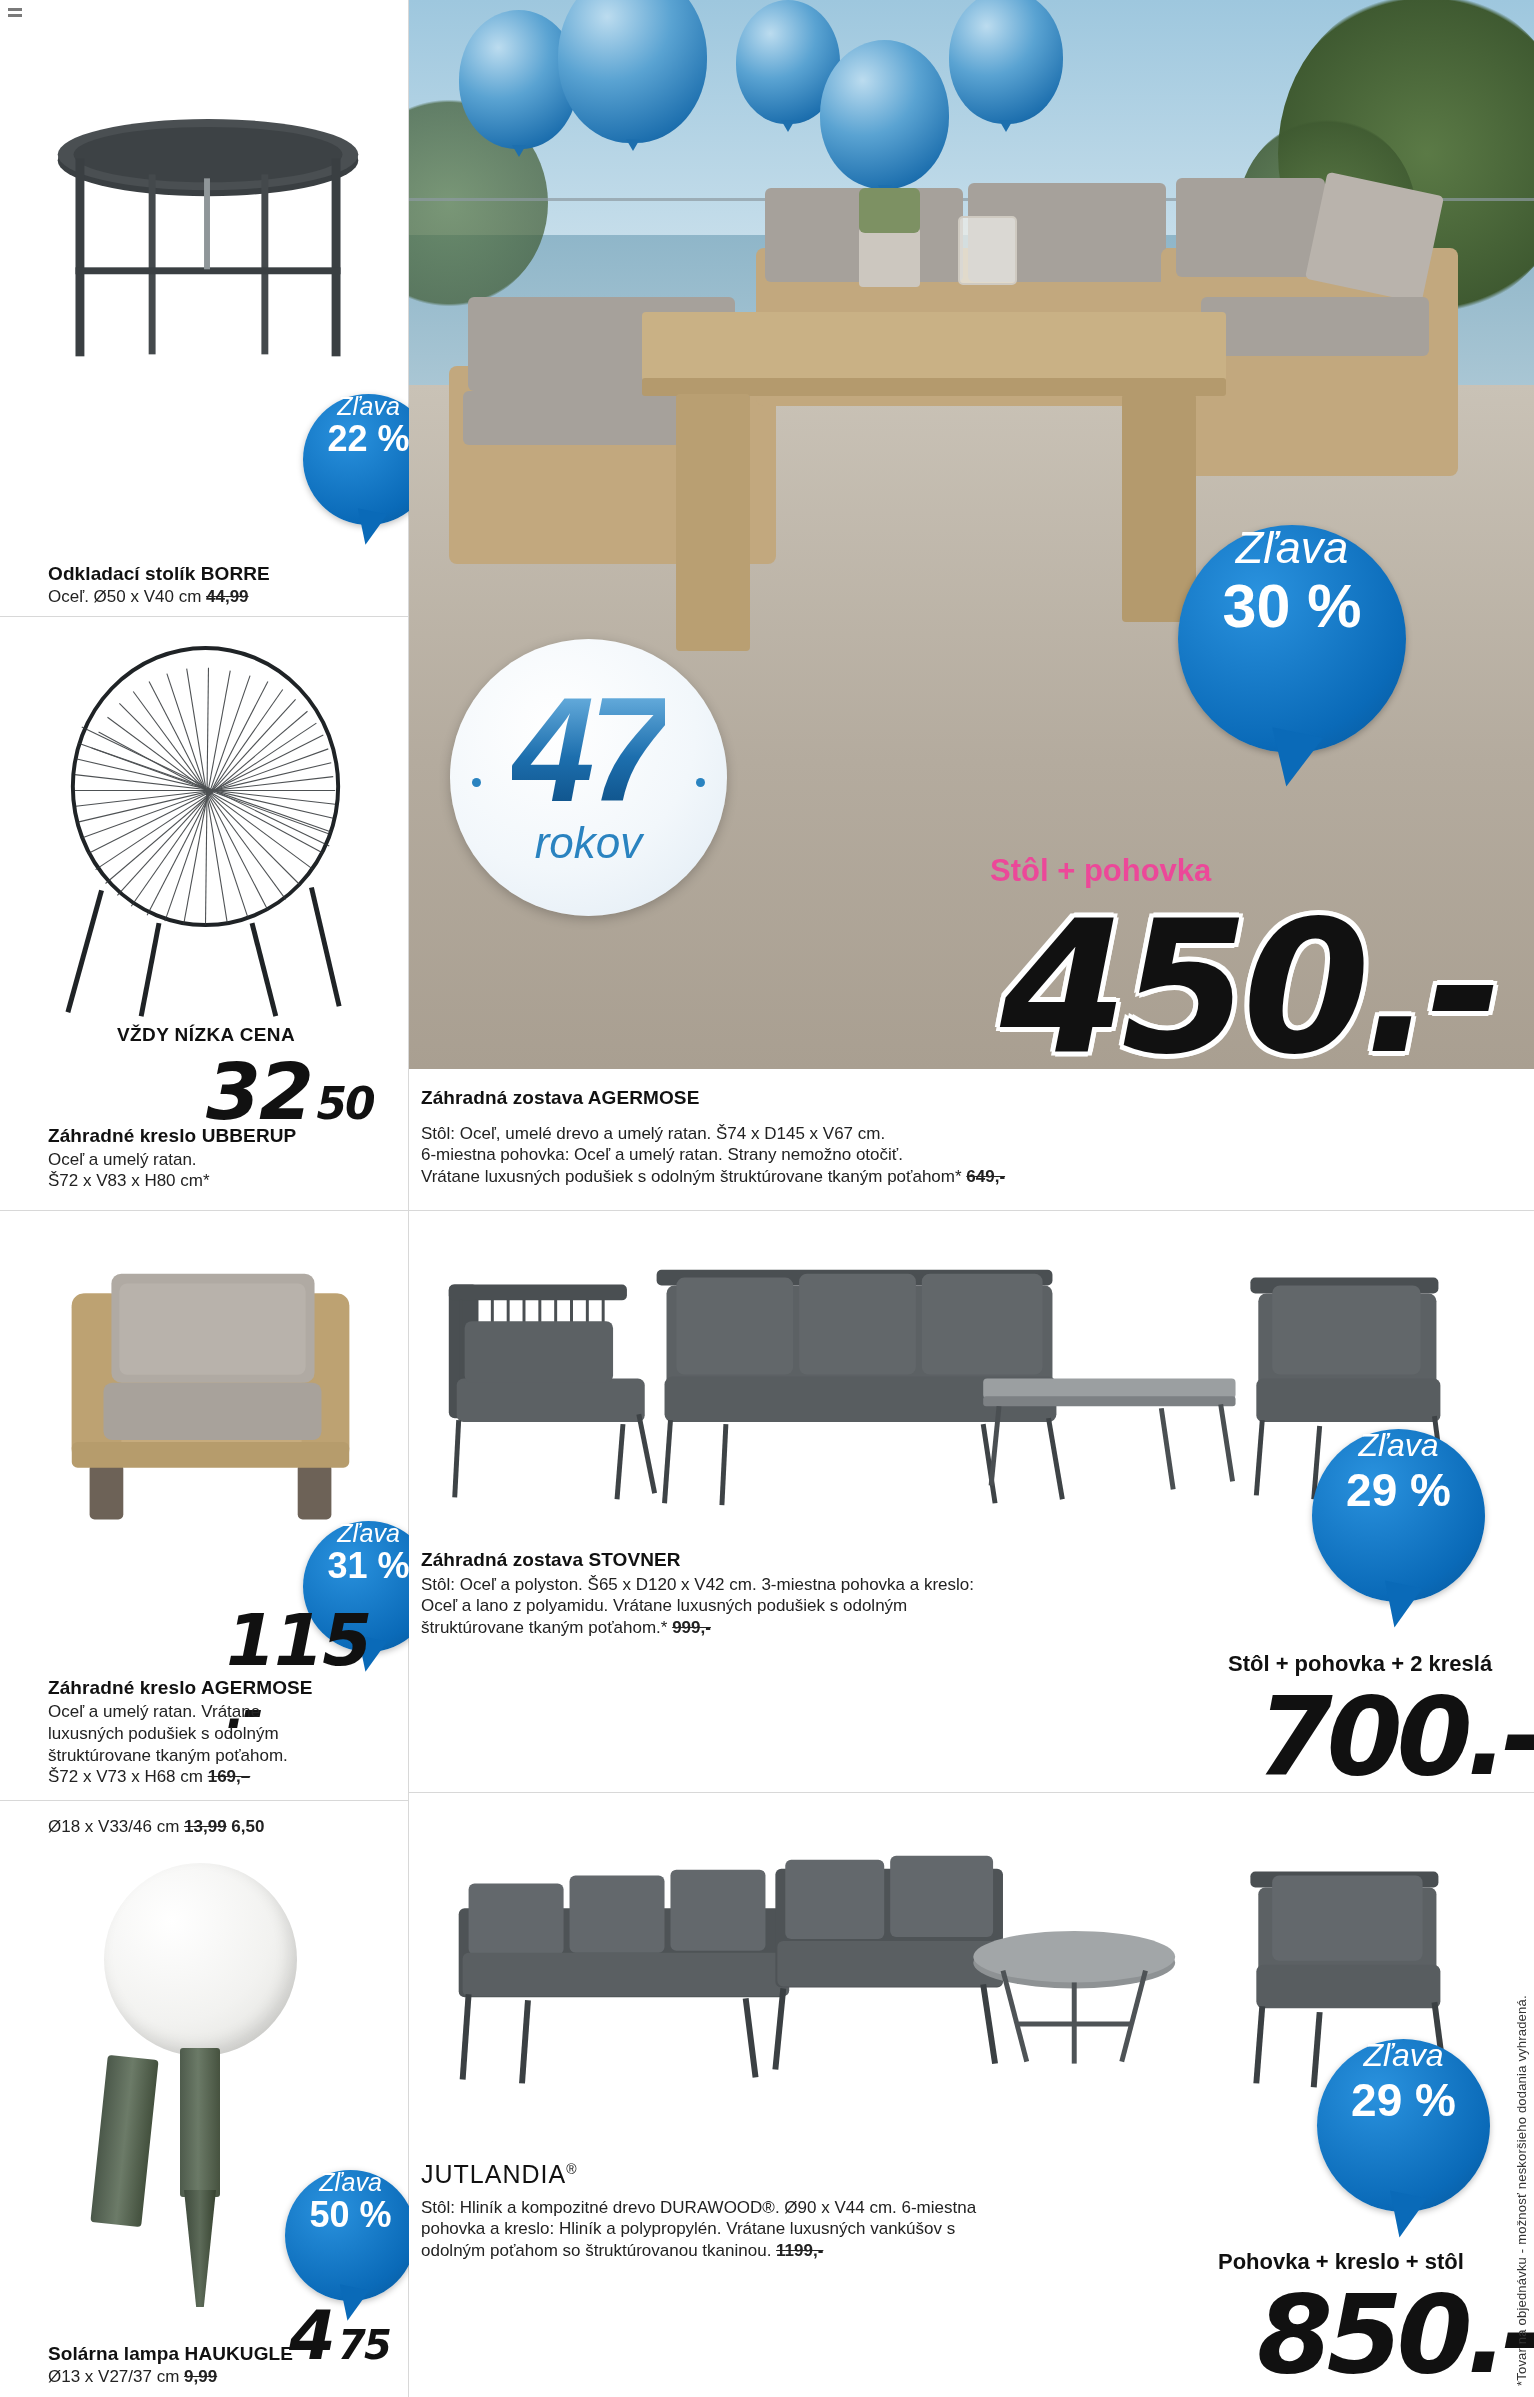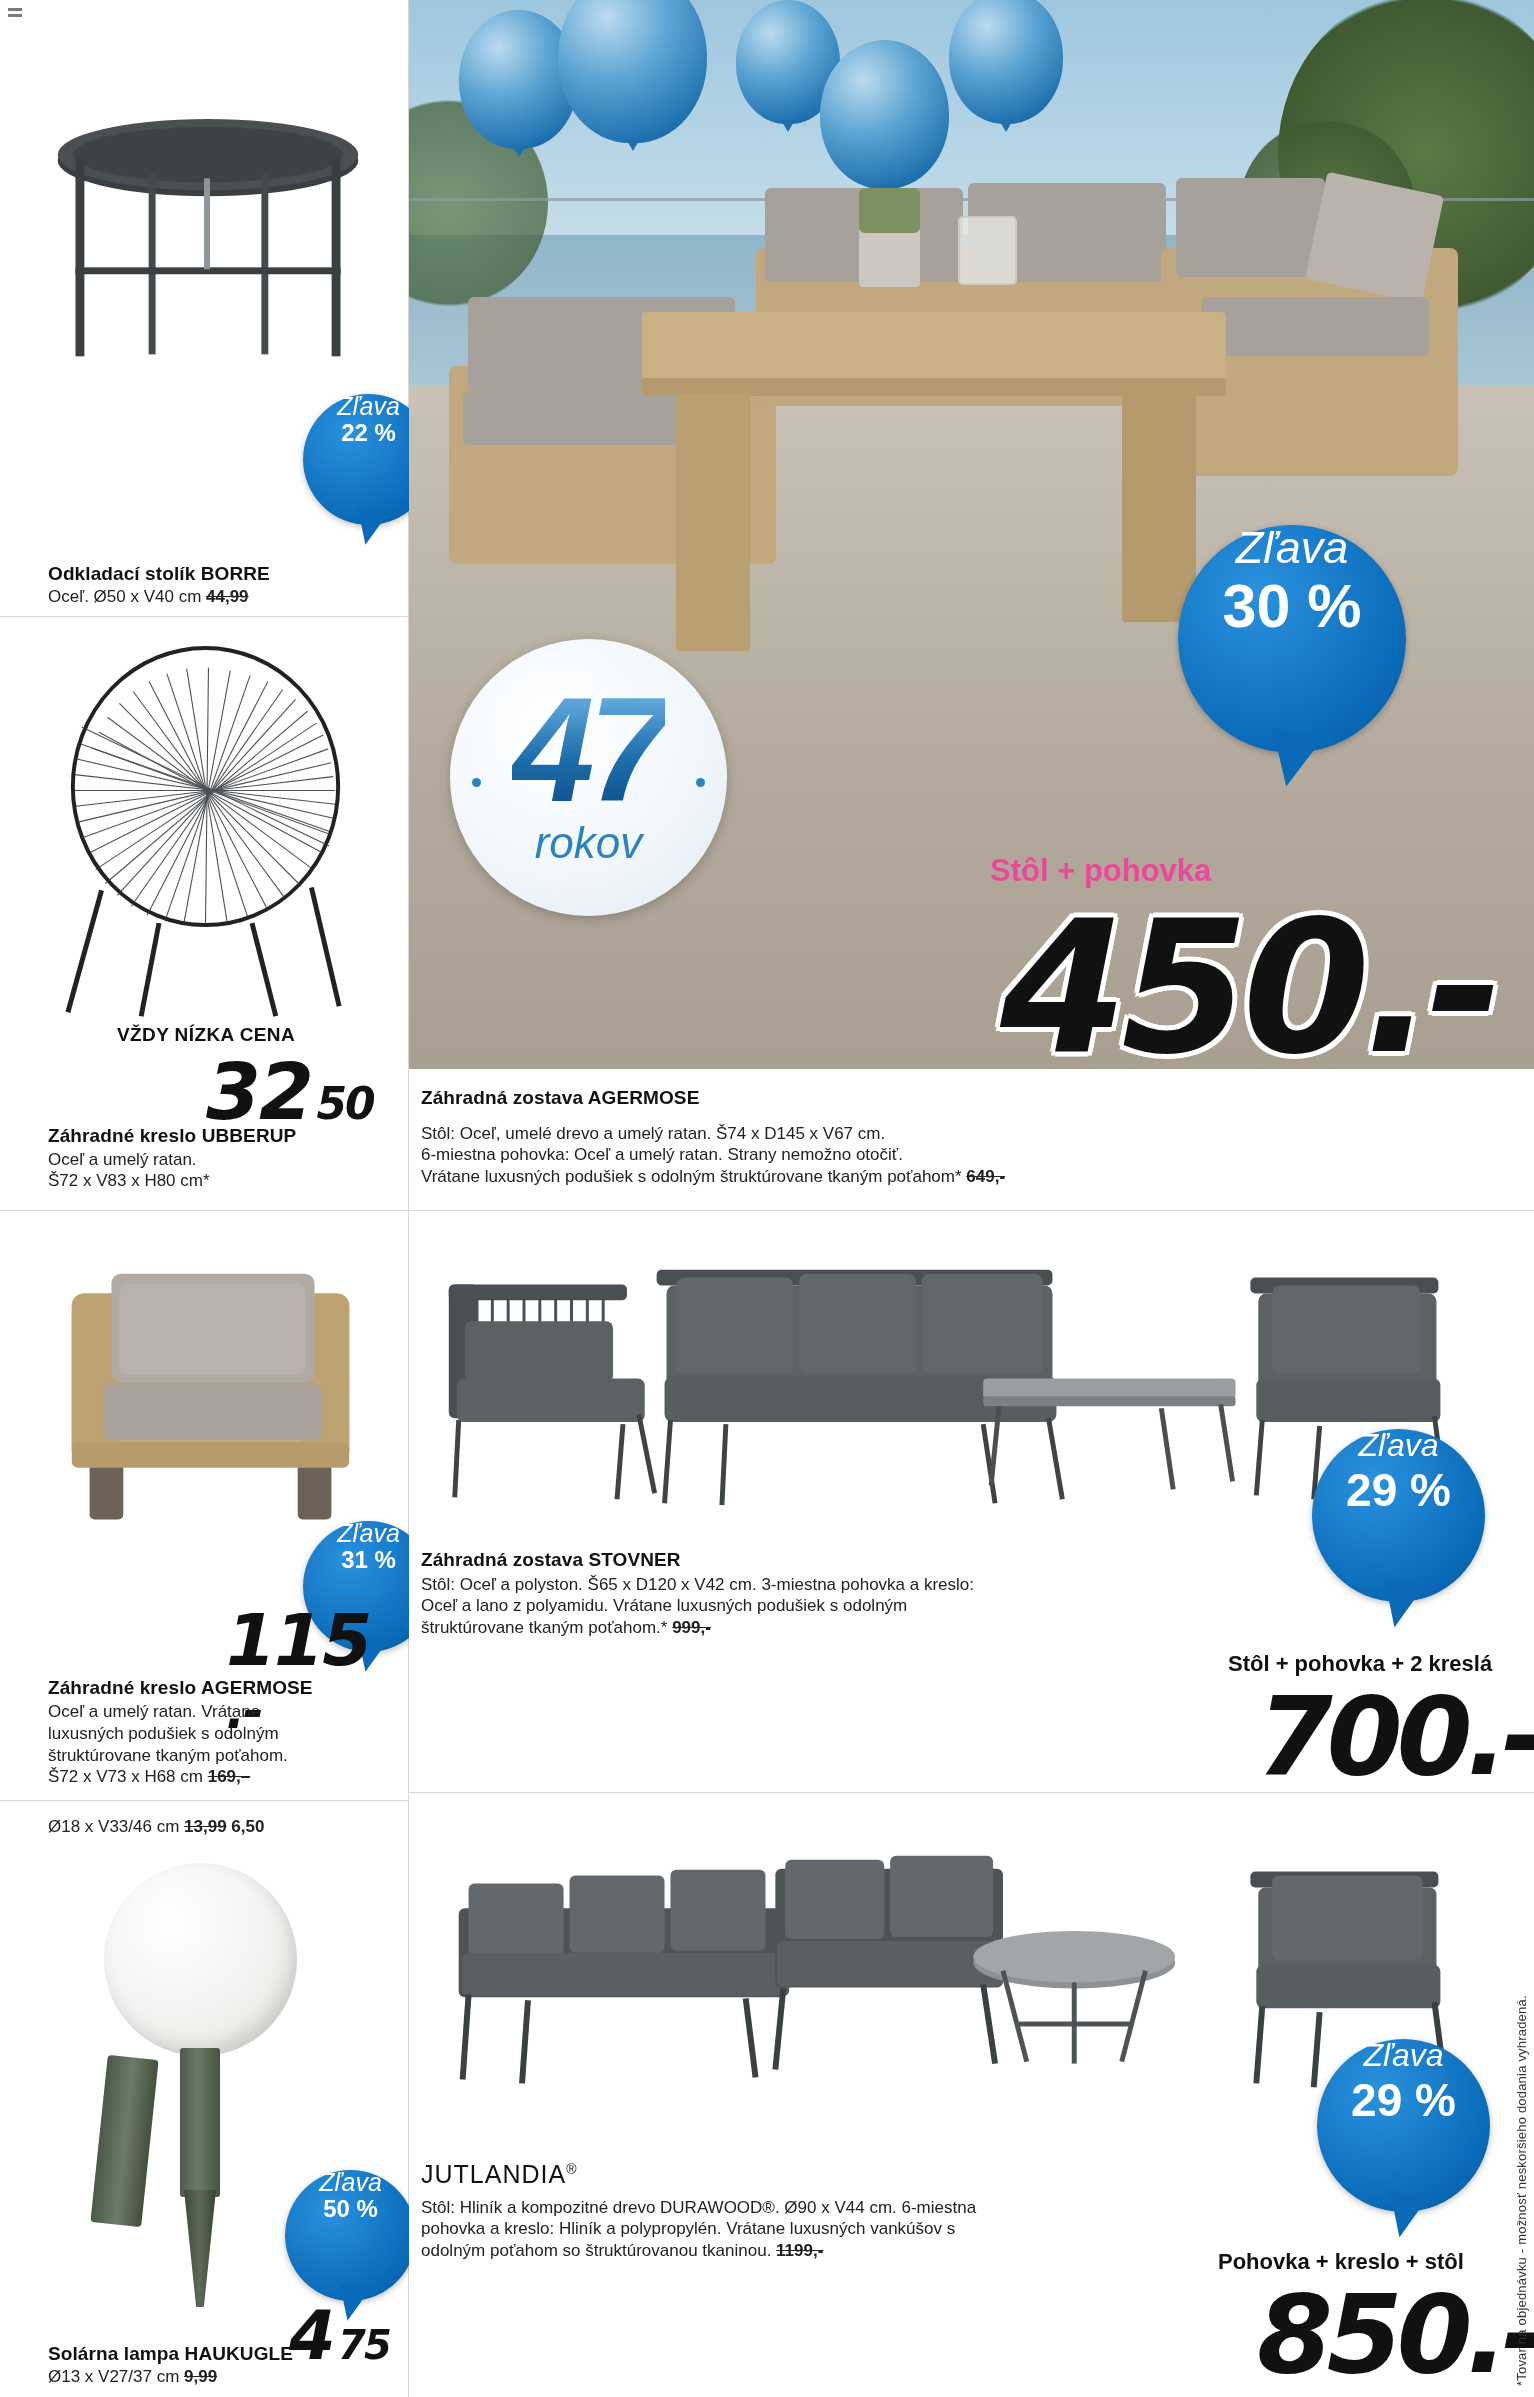--- a/index.html
+++ b/index.html
@@ -52,21 +52,21 @@
     border-top:26px solid #0a6ab8;
   }
 
   .bubble-lg { width:228px;height:228px; }
   .bubble-lg .zl { font-size:45px; margin-bottom:6px; }
   .bubble-lg .pc { font-size:61px; }
   .bubble-lg .tail { bottom:-34px; border-left:26px solid transparent;border-right:26px solid transparent;border-top:55px solid #0a6ab8; }
 
   .bubble-md { width:131px;height:131px; }
   .bubble-md .zl { font-size:25px; }
-  .bubble-md .pc { font-size:24px; }
+  .bubble-md .pc { font-size:36px; }
   .bubble-md .tail{ bottom:-20px;border-left:15px solid transparent;border-right:15px solid transparent;border-top:34px solid #0a6ab8;}
 
   
   .page-num { position:absolute; right:22px; top:14px; font-size:22px; color:#3b3b3b; font-weight:normal; }
 
   .corner-mark { position:absolute; left:8px; top:8px; width:14px; height:12px; }
   .corner-mark span { display:block; height:3px; background:#7a7a7a; margin-bottom:3px; }
 
   
   .hero {

